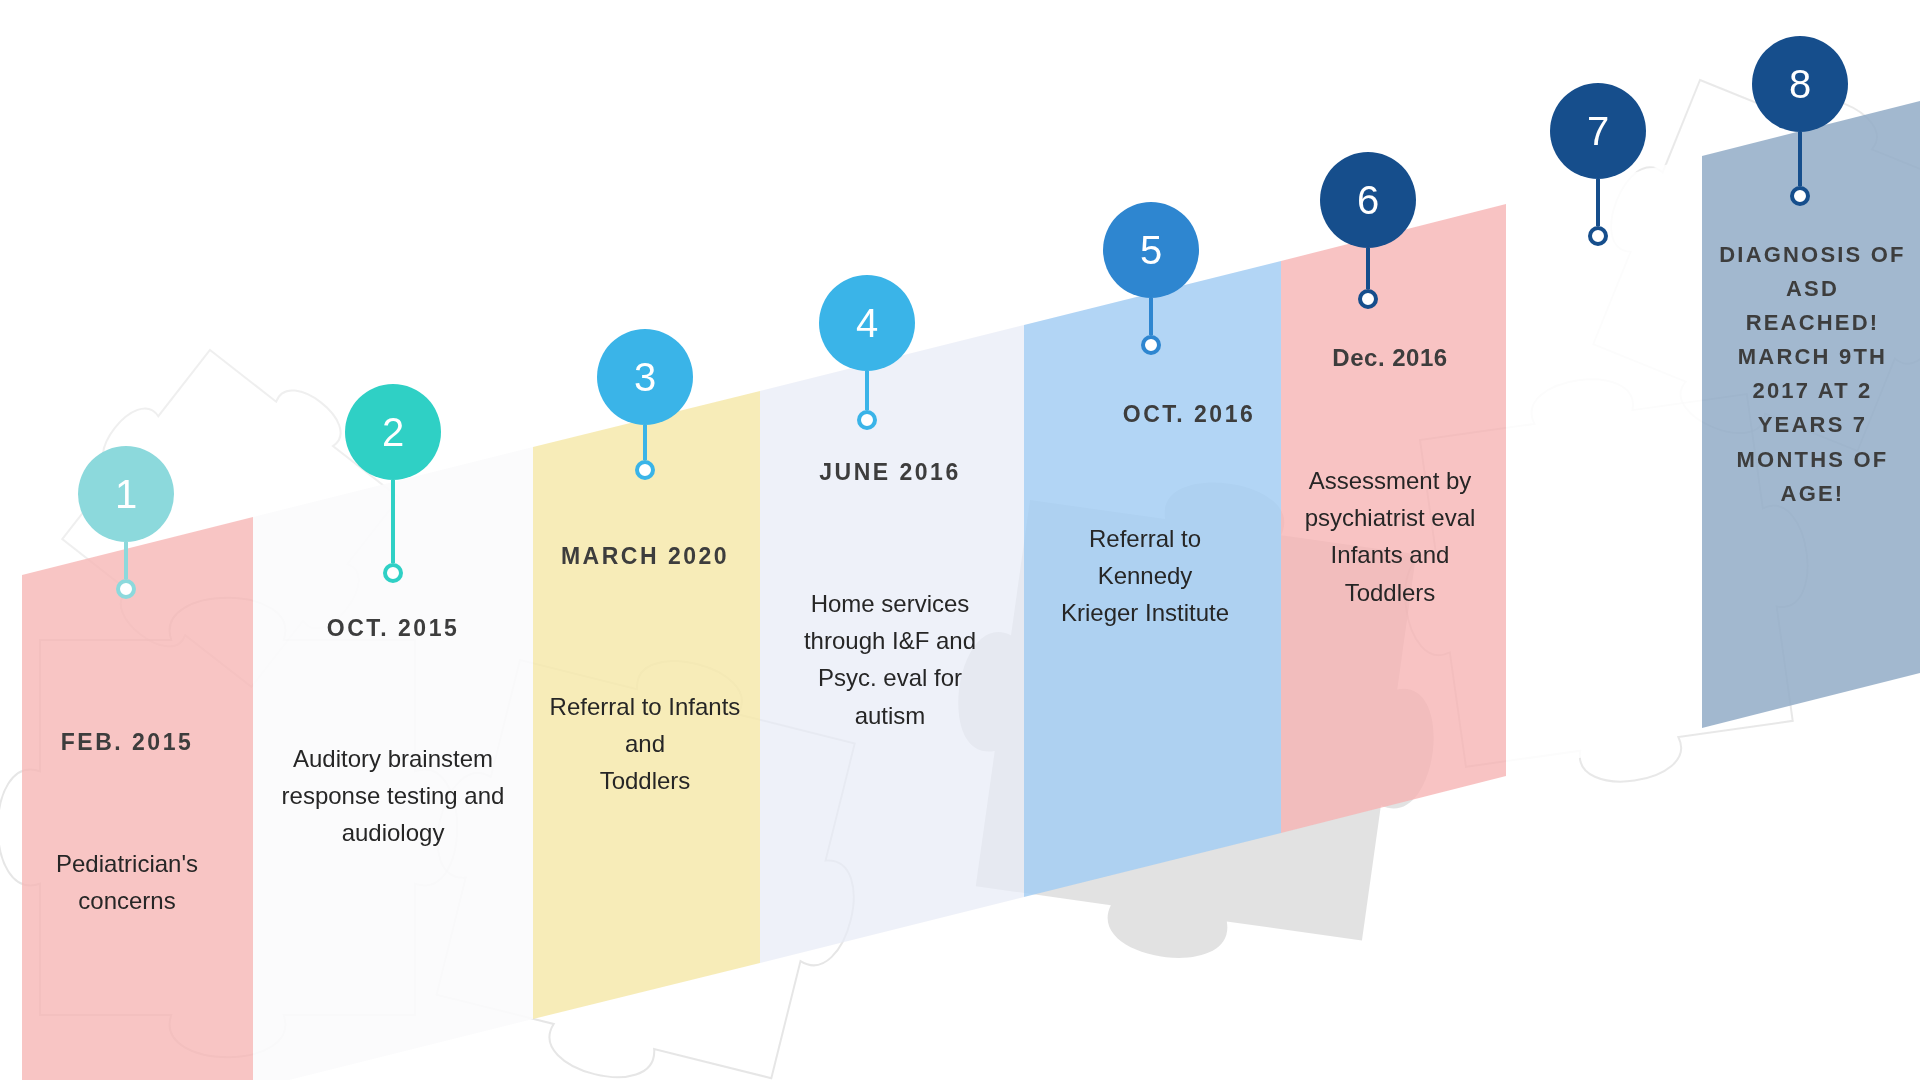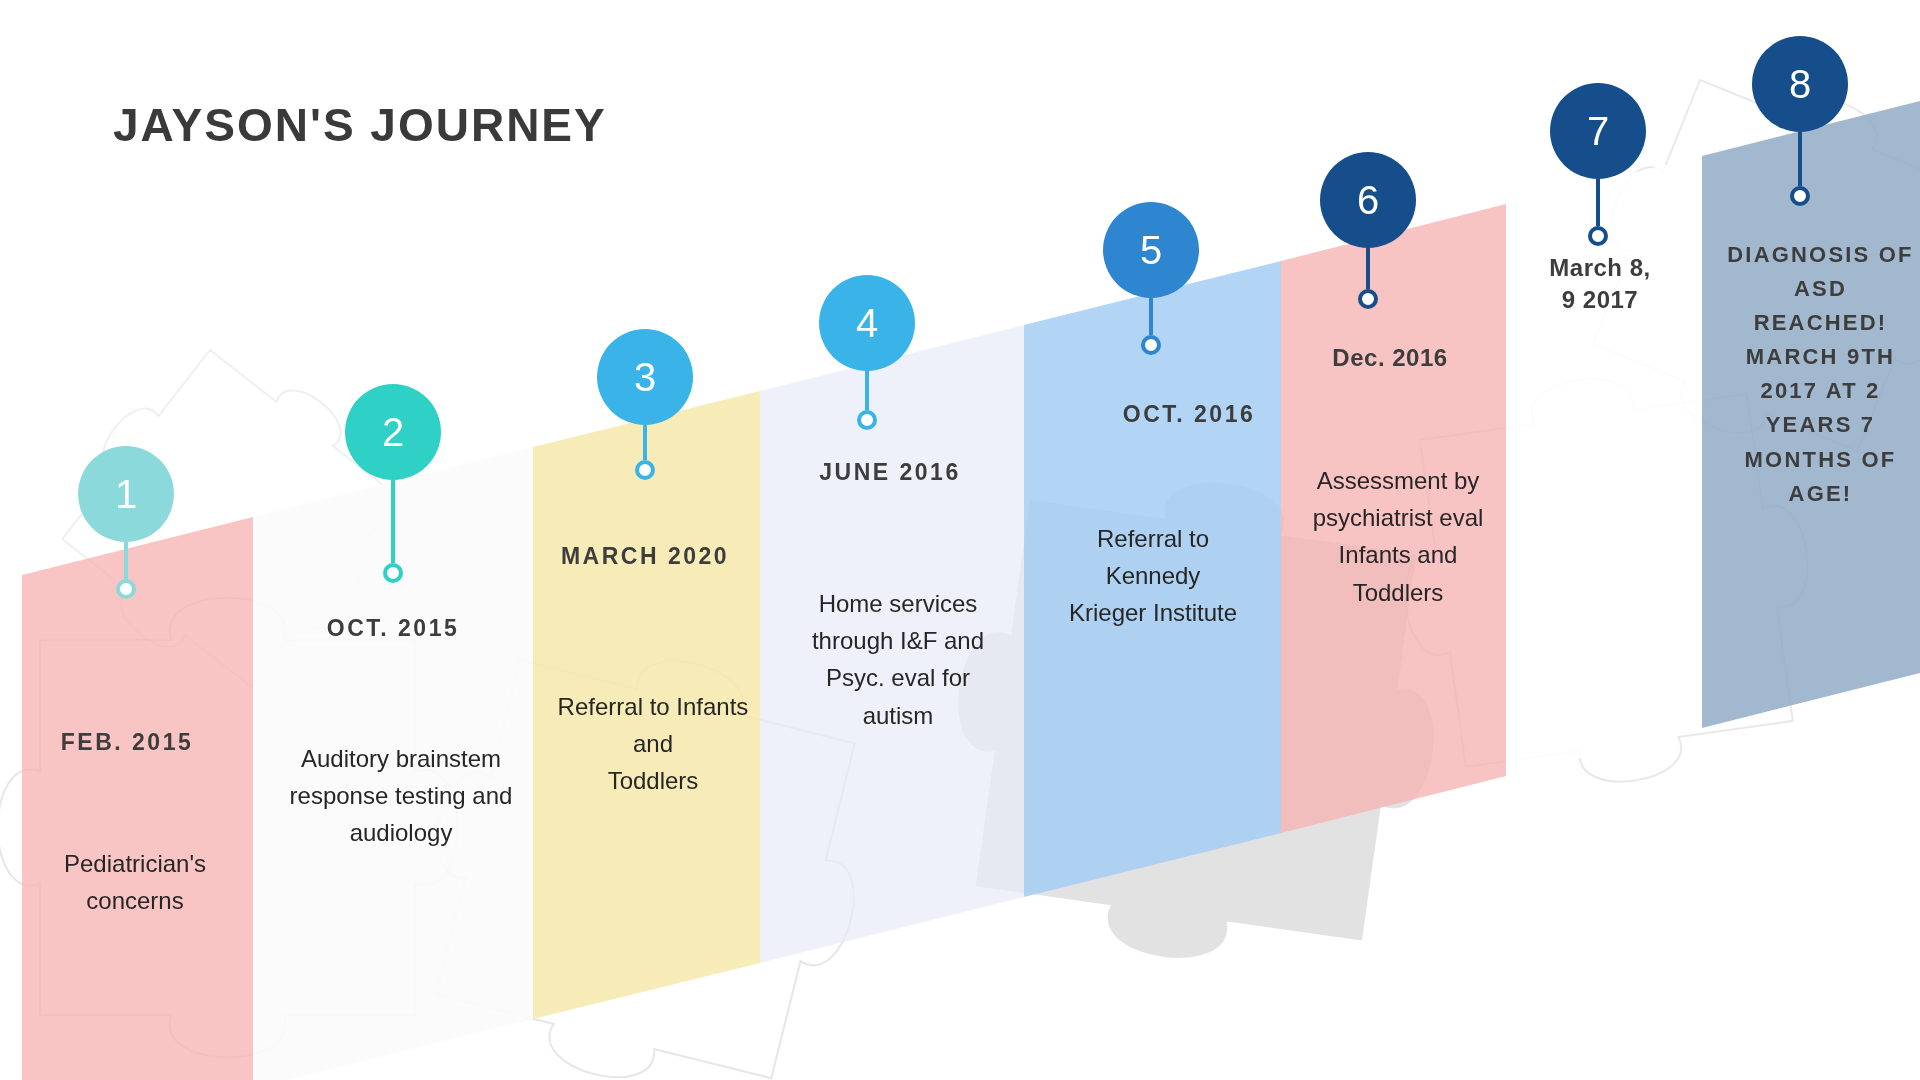--- a/index.html
+++ b/index.html
@@ -16,21 +16,21 @@
   .milestone{position:absolute;top:0;height:100%;}
   .pin{position:absolute;display:flex;flex-direction:column;align-items:center;width:96px;}
   .circle{width:96px;height:96px;border-radius:50%;display:flex;align-items:center;justify-content:center;}
   .num{color:#ffffff;font-size:40px;font-weight:400;line-height:1;}
   .stem{width:4px;}
   .dot{width:12px;height:12px;border:4px solid;border-radius:50%;background:#ffffff;}
 
   .date{position:absolute;left:0;width:100%;text-align:center;font-size:23px;font-weight:700;
         letter-spacing:2.5px;color:#3d3d3d;white-space:pre-line;line-height:1.4;}
   .date.plain{letter-spacing:.5px;font-size:24px;line-height:1.35;}
-  .desc{position:absolute;left:8px;width:100%;text-align:center;font-size:24px;line-height:1.55;
+  .desc{position:absolute;left:0;width:100%;text-align:center;font-size:24px;line-height:1.55;
         color:#262626;white-space:pre-line;}
   .desc.caps{font-weight:700;font-size:22px;letter-spacing:2.2px;color:#3d3d3d;line-height:2.0;}
   .m8 .desc.caps{line-height:1.55;}
 
   
   .m1{left:7px;width:240px;}   .m1 .pin{left:71px;top:446px;} .m1 .stem{height:37px;} .m1 .date{top:726px;} .m1 .desc{top:845px;}
   .m2{left:263px;width:260px;} .m2 .pin{left:82px;top:384px;} .m2 .stem{height:83px;} .m2 .date{top:612px;} .m2 .desc{top:740px;}
   .m3{left:530px;width:230px;} .m3 .pin{left:67px;top:329px;} .m3 .stem{height:35px;} .m3 .date{top:540px;} .m3 .desc{top:688px;}
   .m4{left:765px;width:250px;} .m4 .pin{left:54px;top:275px;} .m4 .stem{height:39px;} .m4 .date{top:456px;} .m4 .desc{top:585px;}
   .m5{left:1025px;width:240px;}.m5 .pin{left:78px;top:202px;} .m5 .stem{height:37px;} .m5 .date{top:398px;margin-left:44px;} .m5 .desc{top:520px;}
@@ -62,21 +62,20 @@
       <polygon points="253,517 533,447 533,1019 253,1089" style="fill: rgba(251, 251, 252, 0.9);"></polygon>
       <polygon points="533,447 760,391 760,963 533,1019" style="fill: rgba(246, 233, 171, 0.85);"></polygon>
       <polygon points="760,391 1024,325 1024,897 760,963" style="fill: rgba(232, 236, 247, 0.72);"></polygon>
       <polygon points="1024,325 1281,261 1281,833 1024,897" style="fill: rgba(164, 206, 243, 0.85);"></polygon>
       <polygon points="1281,261 1506,204 1506,776 1281,833" style="fill: rgba(246, 178, 178, 0.78);"></polygon>
       <polygon points="1506,204 1702,156 1702,728 1506,776" style="fill: rgba(255, 255, 255, 0.85);"></polygon>
       <polygon points="1702,156 1920,101 1920,673 1702,728" style="fill: rgba(146, 172, 199, 0.85);"></polygon>
     </g>
   </svg>
 
-  <h1 class="title">JAYSON'S JOURNEY</h1>
 
   <div class="milestone m1">
     <div class="pin">
       <div class="circle" style="background-color: rgb(140, 217, 220);">
         <span class="num">1</span>
       </div>
       <div class="stem" style="background-color: rgb(140, 217, 220);"></div>
       <div class="dot" style="border-color: rgb(140, 217, 220);"></div>
     </div>
     <div class="date">FEB. 2015</div>
@@ -157,22 +156,20 @@
   </div>
 
   <div class="milestone m7">
     <div class="pin">
       <div class="circle" style="background-color: rgb(22, 78, 140);">
         <span class="num">7</span>
       </div>
       <div class="stem" style="background-color: rgb(22, 78, 140);"></div>
       <div class="dot" style="border-color: rgb(22, 78, 140);"></div>
     </div>
-    <div class="date plain">March 8,
-9 2017</div>
   </div>
 
   <div class="milestone m8">
     <div class="pin">
       <div class="circle" style="background-color: rgb(22, 78, 140);">
         <span class="num">8</span>
       </div>
       <div class="stem" style="background-color: rgb(22, 78, 140);"></div>
       <div class="dot" style="border-color: rgb(22, 78, 140);"></div>
     </div>

